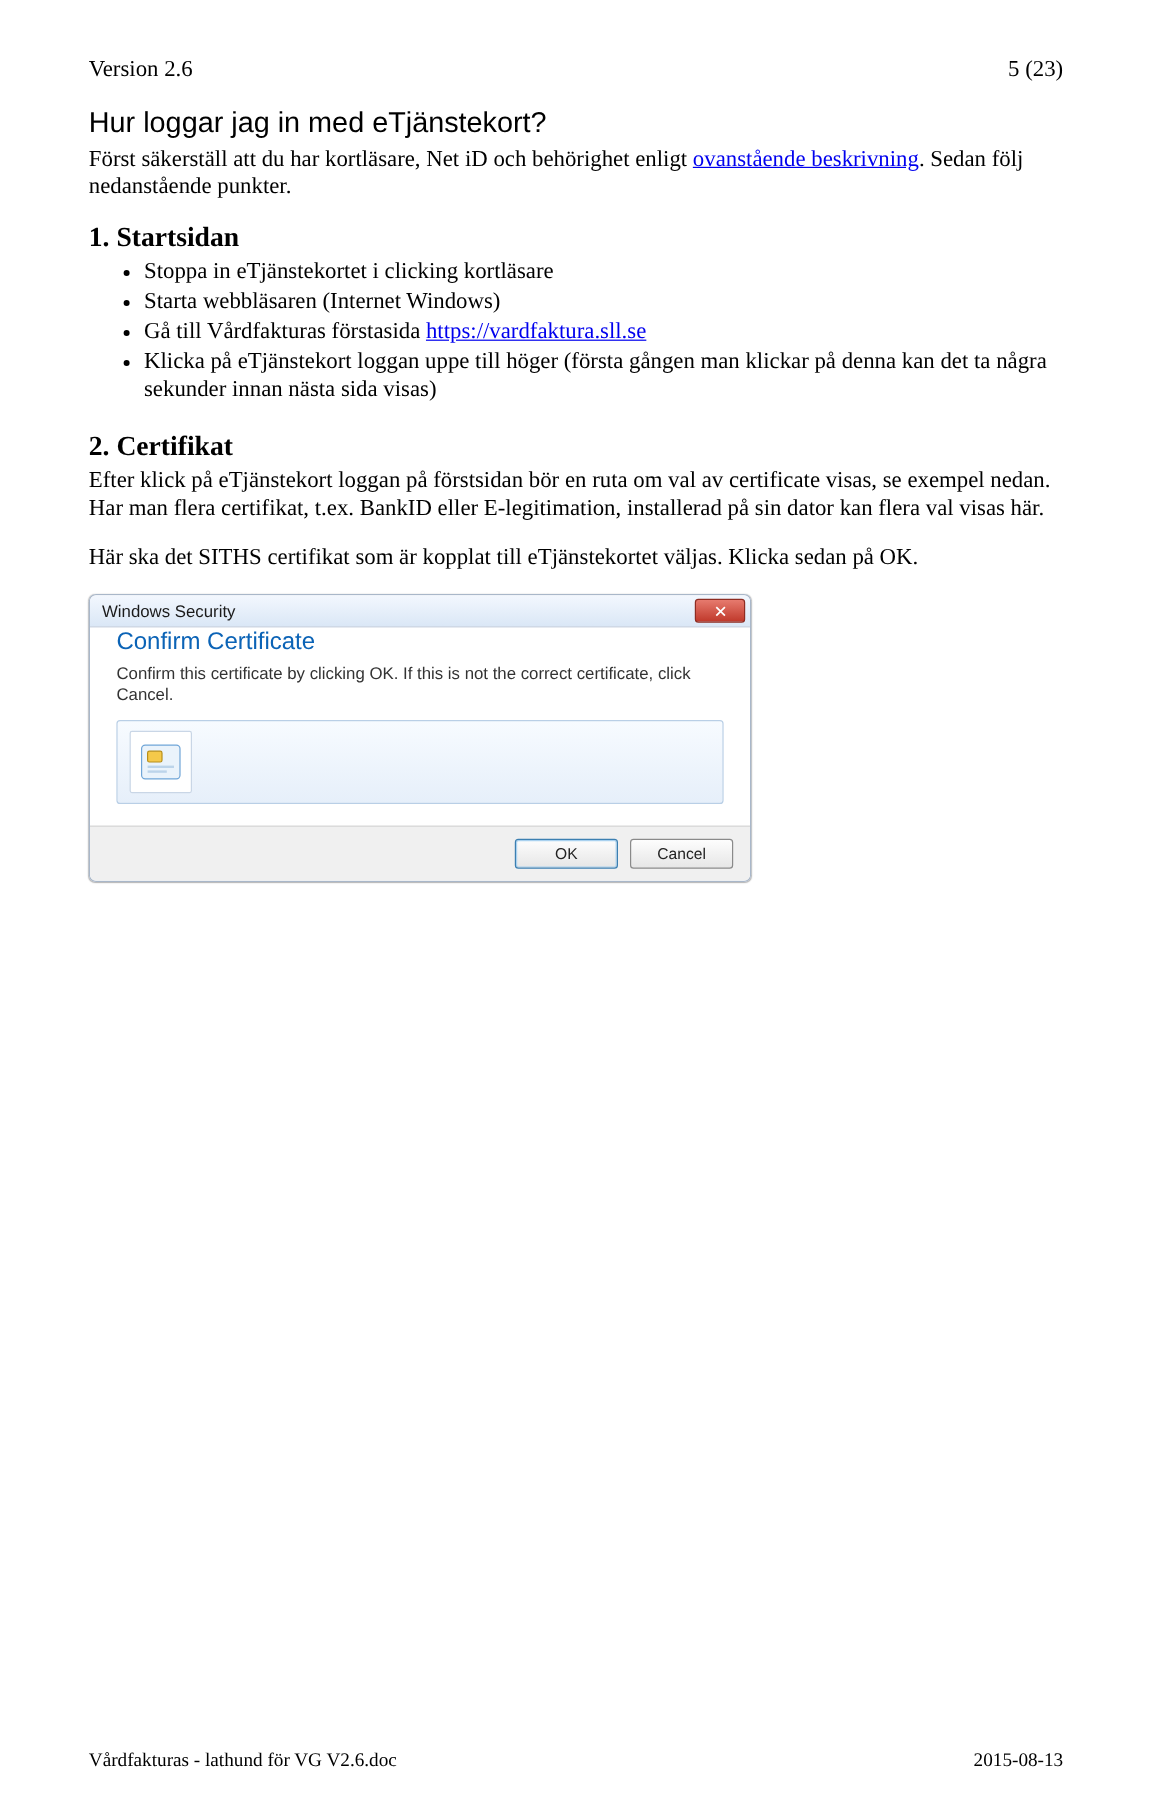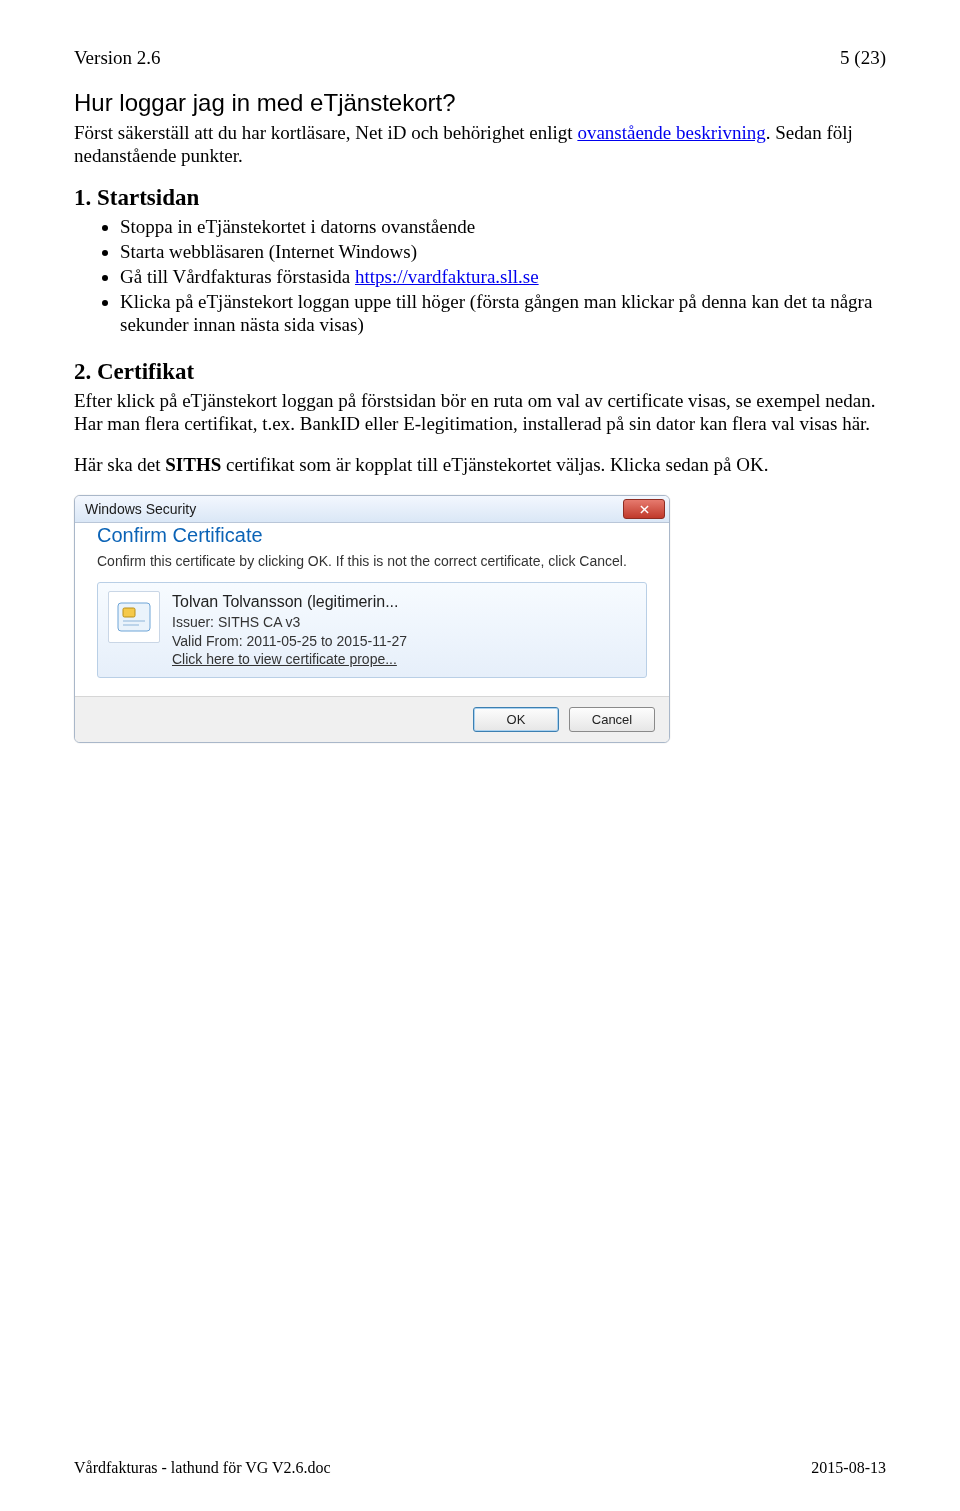--- a/index.html
+++ b/index.html
@@ -14,24 +14,24 @@
     padding: 47px 74px 0 74px;
   }
   .header-row { display: flex; justify-content: space-between; font-size: 19px; margin-bottom: 20px; }
   h2.main-head { font-size: 24px; font-weight: normal; margin: 6px 0 4px; font-family: Arial, sans-serif; }
   .para { font-size: 19px; line-height: 1.22; margin-bottom: 18px; }
   a.link { color: #0000EE; text-decoration: underline; }
   h3.sec-head { font-size: 23px; font-weight: bold; margin: 16px 0 4px; font-family: "Times New Roman", Times, serif; }
   ul.bullets { list-style: disc; margin: 0 0 22px 46px; font-size: 19px; }
   ul.bullets li { line-height: 1.25; margin: 1px 0; }
   .para2 { font-size: 19px; line-height: 1.22; margin-bottom: 18px; }
-  .bold { font-weight: bold; }
+  .bold { font-weight: normal; }
 
   
-  .dialog-wrap { width: 596px; margin-top: 6px; border: 1px solid #a9b7c9; box-shadow: 0 0 1px rgba(0,0,0,.3); border-radius: 6px; overflow: hidden; font-family: "Segoe UI", Tahoma, sans-serif; }
+  .dialog-wrap { width: 552px; margin-top: 6px; border: 1px solid #a9b7c9; box-shadow: 0 0 1px rgba(0,0,0,.3); border-radius: 6px; overflow: hidden; font-family: "Segoe UI", Tahoma, sans-serif; }
   .dlg-title {
     background: linear-gradient(#f3f7fe, #dae7f6);
     border-bottom: 1px solid #b9c6d8;
     display: flex; align-items: center; justify-content: space-between;
     padding: 3px 4px 3px 10px; font-size: 14px; color: #1a1a1a;
   }
   .dlg-close {
     width: 42px; height: 20px; border-radius: 3px;
     background: linear-gradient(#e67a6e, #c0392b);
     border: 1px solid #8e2c22;
@@ -76,21 +76,21 @@
 </div>
 
 <h2 class="main-head">Hur loggar jag in med eTjänstekort?</h2>
 
 <p class="para">
   <span>Först säkerställ att du har kortläsare, Net iD och behörighet enligt </span><a class="link" href="#">ovanstående beskrivning</a><span>. Sedan följ nedanstående punkter.</span>
 </p>
 
 <h3 class="sec-head">1. Startsidan</h3>
 <ul class="bullets">
-  <li>Stoppa in eTjänstekortet i datorns ovanstående</li>
+  <li>Stoppa in eTjänstekortet i clicking kortläsare</li>
   <li>Starta webbläsaren (Internet Windows)</li>
   <li>
     <span>Gå till Vårdfakturas förstasida </span><a class="link" href="#">https://vardfaktura.sll.se</a>
   </li>
   <li>Klicka på eTjänstekort loggan uppe till höger (första gången man klickar på denna kan det ta några sekunder innan nästa sida visas)</li>
 </ul>
 
 <h3 class="sec-head">2. Certifikat</h3>
 <p class="para2">Efter klick på eTjänstekort loggan på förstsidan bör en ruta om val av certificate visas, se exempel nedan. Har man flera certifikat, t.ex. BankID eller E-legitimation, installerad på sin dator kan flera val visas här.</p>
 <p class="para2">
@@ -113,26 +113,20 @@
     <div class="dlg-msg">Confirm this certificate by clicking OK. If this is not the correct certificate, click Cancel.</div>
     <div class="cert-row">
       <div class="cert-icon-wrap">
         <svg width="40" height="40" viewBox="0 0 40 40">
           <rect x="4" y="6" width="32" height="28" rx="3" fill="#eaf3fb" stroke="#6fa5d7"></rect>
           <rect x="9" y="11" width="12" height="9" rx="1.5" fill="#f5c94a" stroke="#b88f1a"></rect>
           <rect x="9" y="23" width="22" height="2" fill="#bcd4ea"></rect>
           <rect x="9" y="27" width="16" height="2" fill="#bcd4ea"></rect>
         </svg>
       </div>
-      <div class="cert-text">
-        <div class="cert-name">Tolvan Tolvansson (legitimerin...</div>
-        <div>Issuer: SITHS CA v3</div>
-        <div>Valid From: 2011-05-25 to 2015-11-27</div>
-        <a href="#" class="cert-link">Click here to view certificate prope...</a>
-      </div>
     </div>
   </div>
   <div class="dlg-footer">
     <button class="win-btn primary">OK</button>
     <button class="win-btn">Cancel</button>
   </div>
 </div>
 
 <div class="footer">
   <span>Vårdfakturas - lathund för VG V2.6.doc</span>

